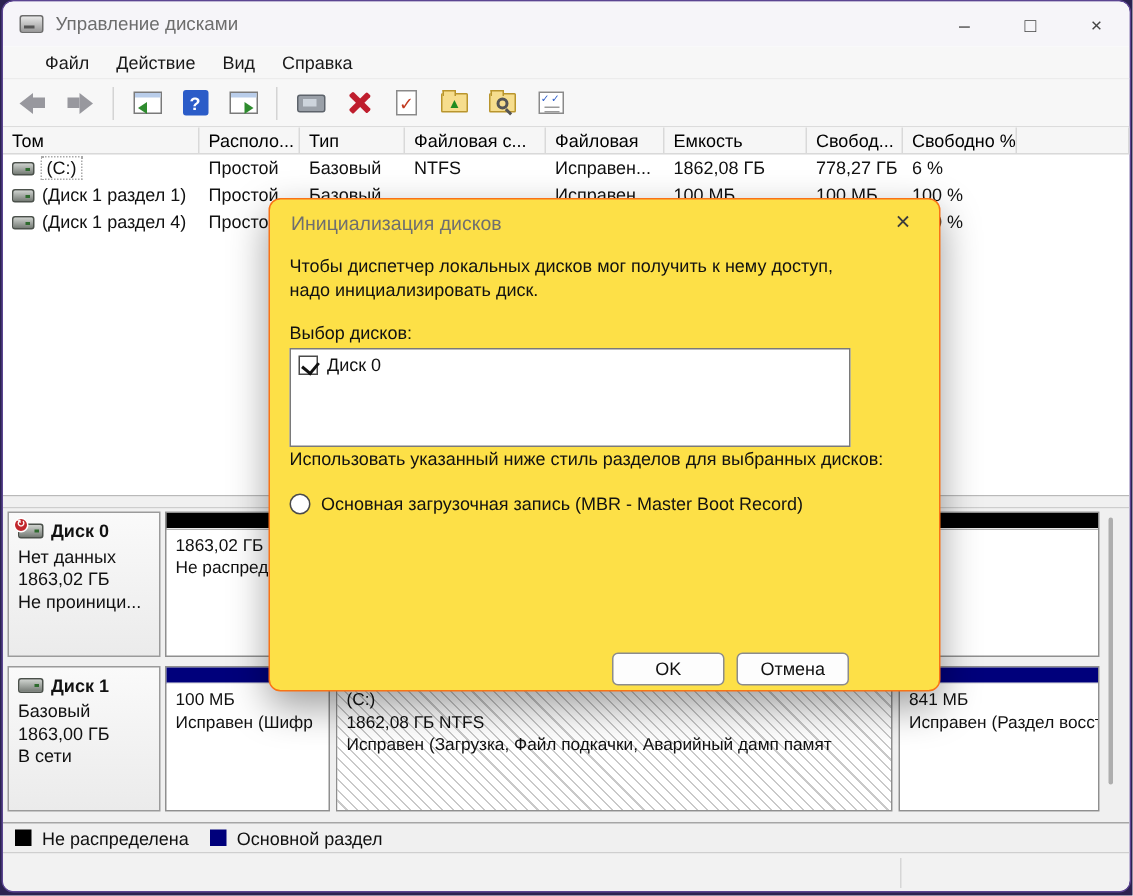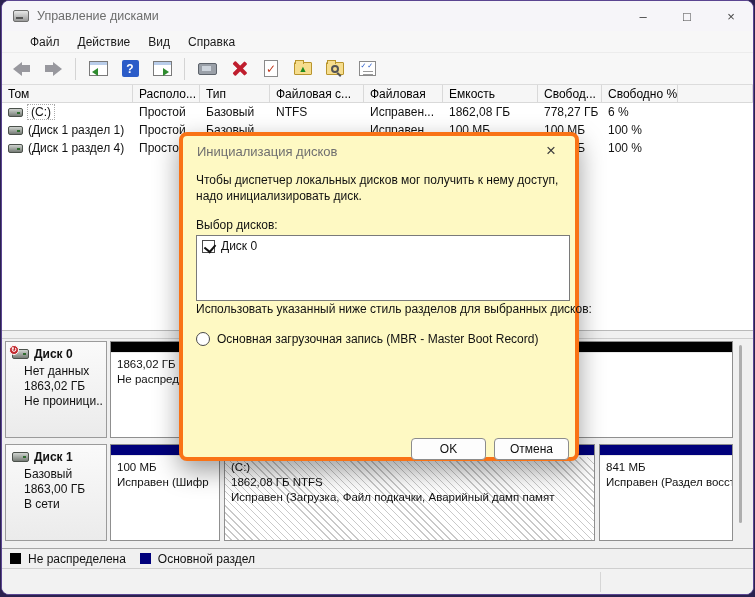--- a/index.html
+++ b/index.html
@@ -70,39 +70,39 @@
   
   .splitter { position:absolute; left:0; top:330px; width:100%; height:8px; background:#f0f0f0; border-bottom:1px solid #cdcdcd; }
   
   .graph { position:absolute; left:0; top:338px; width:100%; height:209px; background:#f0f0f0; }
   .disk-row { position:absolute; left:3px; width:730px; height:97px; }
   .disk-panel { position:absolute; left:0; top:0; width:102px; height:97px; background:linear-gradient(180deg,#fafafa,#ebebeb); border:1px solid #9b9b9b; padding:5px 4px 0 6px; }
   .disk-title { display:flex; align-items:center; gap:5px; font-weight:bold; margin-bottom:3px; white-space:nowrap; }
   .disk-ico { width:17px; height:10px; background:linear-gradient(180deg,#cfd3cf,#767c76); border:1px solid #4b514b; border-radius:2px; flex:none; position:relative; }
   .disk-ico::after { content:""; position:absolute; right:2px; top:3px; width:3px; height:2px; background:#2f6b2f; }
   .err-badge { position:absolute; left:-4px; top:-5px; width:10px; height:10px; background:#c2272d; border:1px solid #fff; border-radius:50%; color:#fff; font-size:7px; line-height:8px; text-align:center; font-weight:bold; }
-  .disk-line { line-height:15px; white-space:nowrap; overflow:hidden;margin-left:12px; }
+  .disk-line { line-height:15px; white-space:nowrap; overflow:hidden; }
   .parts { position:absolute; left:105px; top:0; width:623px; height:97px; }
   .part { position:absolute; top:0; height:97px; border:1px solid #8f8f8f; background:#fff; }
   .part-bar { height:11px; border-bottom:1px solid #e8e8e8; }
   .bar-black { background:#000000; }
   .bar-navy { background:#00007b; }
   .part-body { position:absolute; left:0; top:12px; right:0; bottom:0; padding:3px 0 0 6px; overflow:hidden; }
   .part-body.hatched { background:repeating-linear-gradient(45deg,#ffffff 0px,#ffffff 4px,#c9c9c9 4px,#c9c9c9 5px); }
   .pl { line-height:15px; font-size:11.5px; white-space:nowrap; overflow:hidden; }
   .vscroll { position:absolute; right:8px; top:4px; width:8px; height:200px; }
   .vthumb { position:absolute; left:2px; top:2px; width:3px; height:178px; background:#aeaeae; border-radius:2px; }
   
   .legendbar { position:absolute; left:0; top:547px; width:100%; height:21px; background:#f0f0f0; border-top:1px solid #a6a6a6; border-bottom:1px solid #cfcfcf; display:flex; align-items:center; padding-left:8px; gap:14px; }
   .leg-item { display:flex; align-items:center; gap:7px; }
   .leg-sq { width:11px; height:11px; flex:none; }
   .statusbar { position:absolute; left:0; top:568px; width:100%; height:27px; background:#f2f2f2; }
   .status-div { position:absolute; left:598px; top:3px; width:1px; height:20px; background:#d6d6d6; }
   
-  .dialog { position:absolute; left:177px; top:131px; width:400px; height:329px; background:#fef9c3; border:4px solid #f97316; border-radius:8px; box-shadow:0 10px 26px rgba(0,0,0,.38); z-index:50; }
+  .dialog { position:absolute; left:177px; top:131px; width:448px; height:329px; background:#fde047; border:1px solid #f97316; border-radius:8px; box-shadow:0 10px 26px rgba(0,0,0,.38); z-index:50; }
   .dlg-title { position:absolute; left:14px; top:8px; color:#6f6f6f; font-size:13px; }
   .dlg-close { position:absolute; right:13px; top:4px; color:#3c3c3c; font-size:17px; width:22px; height:22px; text-align:center; line-height:22px; }
   .dlg-intro { position:absolute; left:13px; top:36px; width:382px; line-height:16px; }
   .dlg-select-label { position:absolute; left:13px; top:82px; }
   .dlg-list { position:absolute; left:13px; top:99px; width:374px; height:66px; background:#fff; border:1px solid #7a7a7a; padding:3px 5px; }
   .chk-row { display:flex; align-items:center; gap:6px; }
   .chk { width:13px; height:13px; background:#fff; border:1px solid #4a4a4a; position:relative; flex:none; }
   .chk.on::after { content:""; position:absolute; left:2.5px; top:1px; width:6px; height:8px; border:solid #111; border-width:0 2px 2px 0; transform:rotate(40deg); }
   .dlg-style-label { position:absolute; left:13px; top:166px; white-space:nowrap; }
   .radio-row { position:absolute; left:13px; display:flex; gap:7px; white-space:nowrap; }

